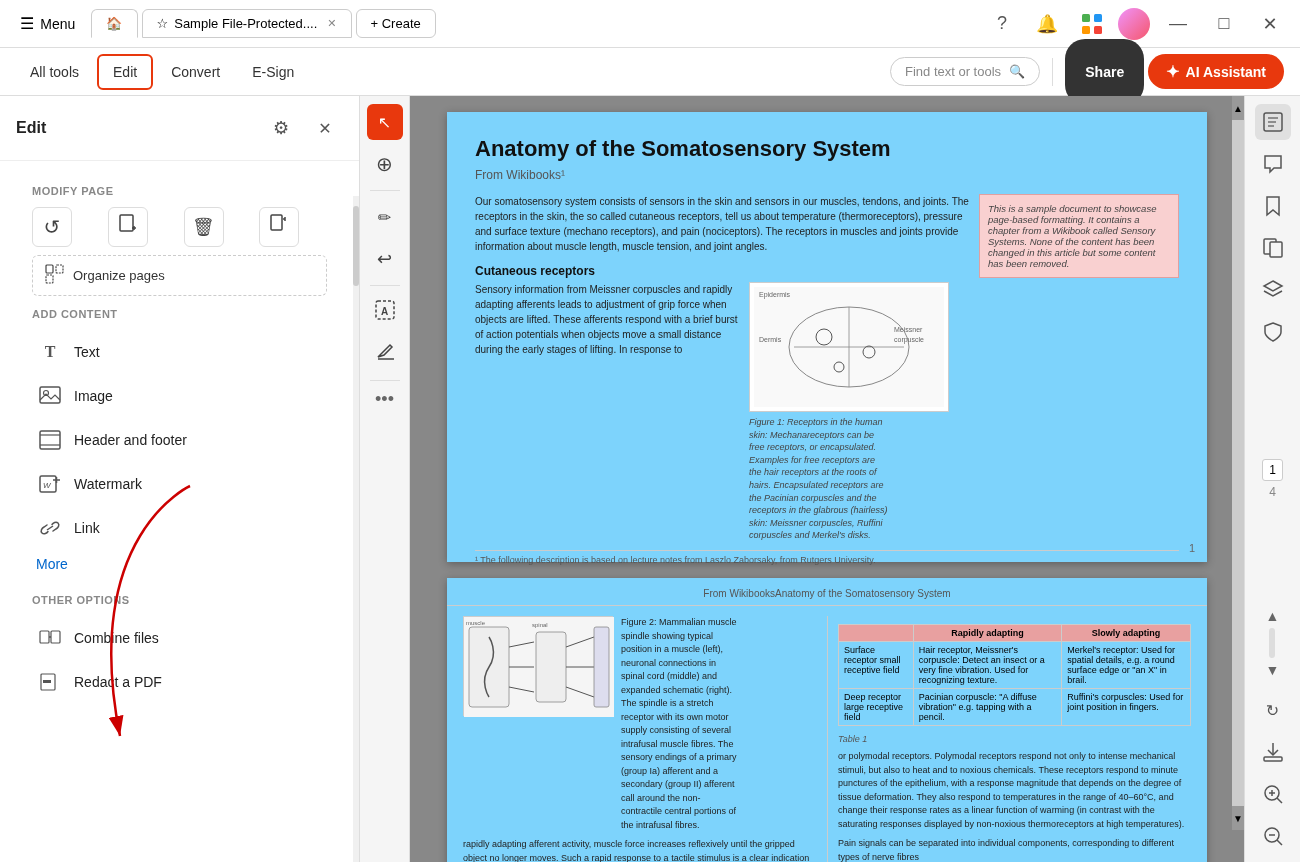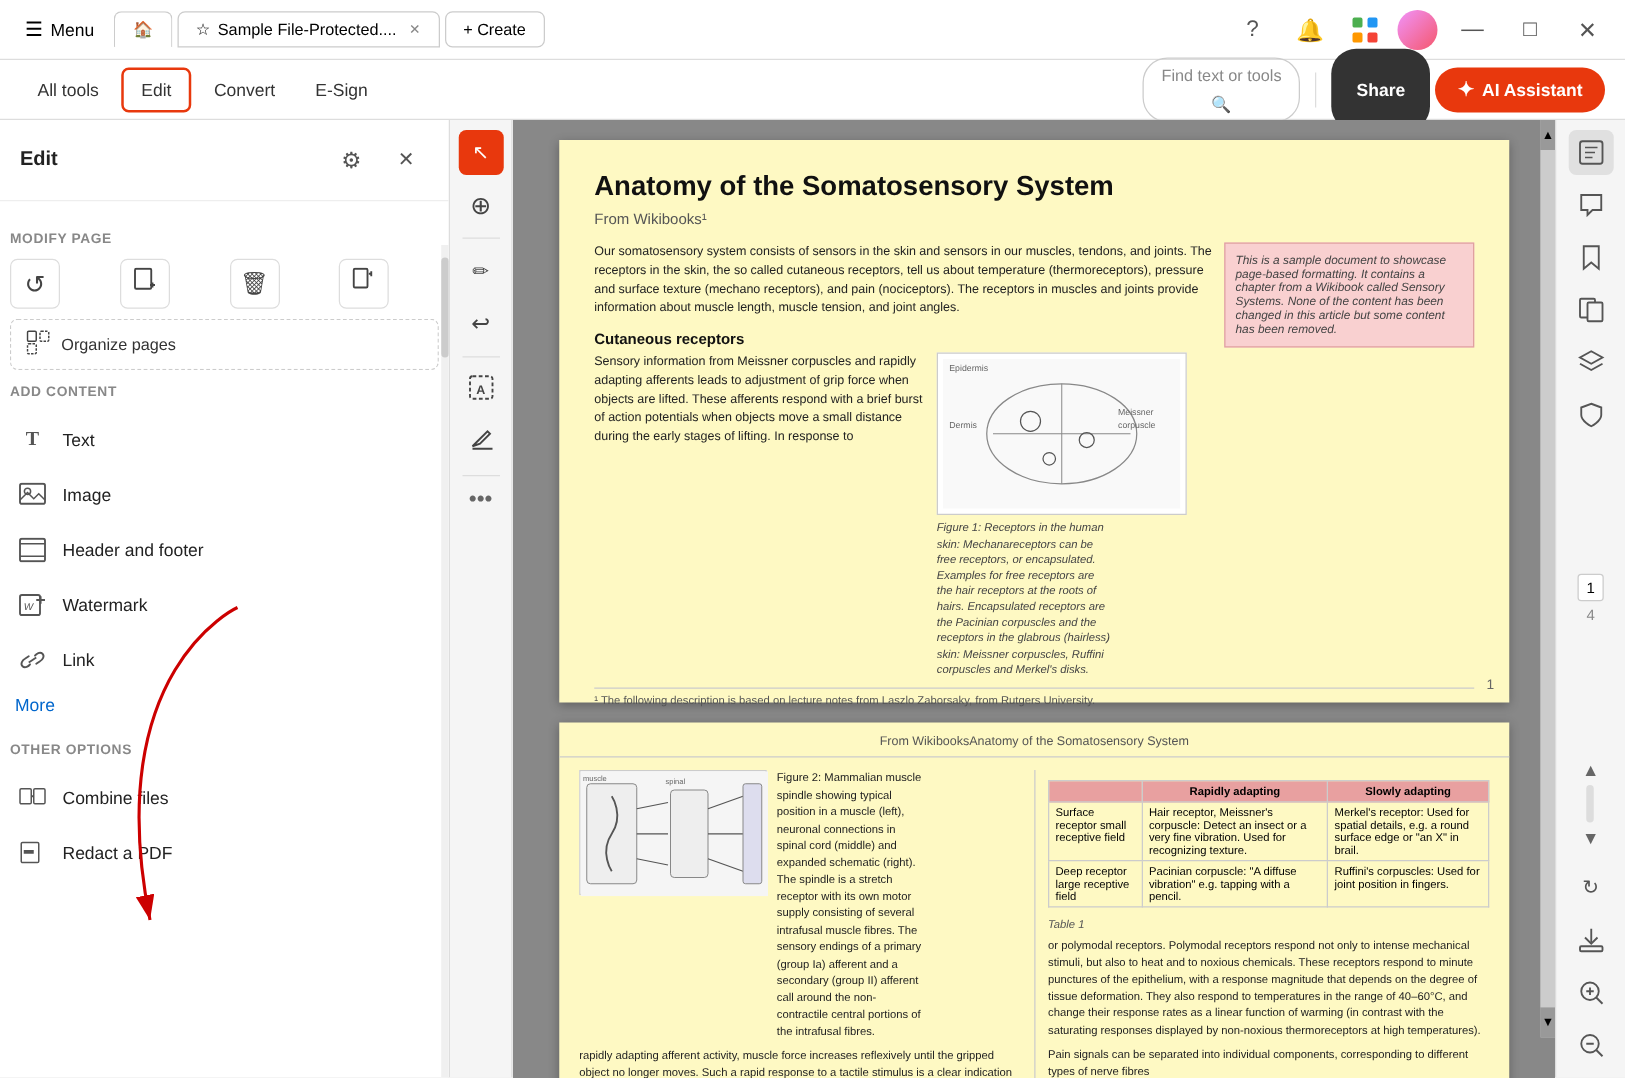--- a/index.html
+++ b/index.html
@@ -39,21 +39,21 @@
     .main-layout { display: flex; height: calc(862px - 96px); }
 
     
     .sidebar {
       width: 360px; background: #fff; border-right: 1px solid #ddd;
       display: flex; flex-direction: column; overflow: hidden; flex-shrink: 0;
     }
     .sidebar-header { display: flex; align-items: center; justify-content: space-between; padding: 14px 16px; border-bottom: 1px solid #eee; }
     .sidebar-title { font-size: 16px; font-weight: bold; color: #222; }
     .sidebar-actions { display: flex; gap: 8px; }
-    .sidebar-body { padding: 12px 8px; overflow-y: auto; flex: 1; }
+    .sidebar-body { padding: 12px 32px; overflow-y: auto; flex: 1; }
     .section-label { font-size: 11px; font-weight: bold; color: #888; letter-spacing: 0.5px; margin: 12px 0 10px; }
     .tool-grid { display: grid; grid-template-columns: repeat(4, 1fr); gap: 8px; margin-bottom: 8px; }
     .tool-icon-btn { width: 40px; height: 40px; display: flex; align-items: center; justify-content: center; border: 1px solid #ddd; border-radius: 6px; cursor: pointer; font-size: 18px; color: #444; background: #fff; }
     .organize-btn { display: flex; align-items: center; gap: 8px; padding: 8px 12px; border: 1px dashed #ccc; border-radius: 6px; cursor: pointer; font-size: 13px; color: #333; margin-bottom: 12px; }
     .tool-item { display: flex; align-items: center; gap: 10px; padding: 8px 4px; cursor: pointer; border-radius: 4px; font-size: 14px; color: #222; }
     .tool-item-icon { width: 28px; height: 28px; display: flex; align-items: center; justify-content: center; font-size: 16px; color: #555; }
     .more-link { color: #0066cc; font-size: 14px; cursor: pointer; padding: 6px 4px; display: inline-block; }
 
     
     .thumb-panel { width: 50px; background: #f5f5f5; border-right: 1px solid #ddd; display: flex; flex-direction: column; align-items: center; padding: 8px 4px; gap: 6px; }
@@ -64,21 +64,21 @@
 
     
     .pdf-area { flex: 1; background: #888; overflow-y: auto; display: flex; flex-direction: column; align-items: center; padding: 16px; gap: 16px; position: relative; }
 
     
     .right-panel { width: 56px; background: #f5f5f5; border-left: 1px solid #ddd; display: flex; flex-direction: column; align-items: center; padding: 8px 4px; gap: 6px; }
     .right-tool { width: 36px; height: 36px; display: flex; align-items: center; justify-content: center; border-radius: 6px; cursor: pointer; font-size: 16px; color: #555; }
     .right-tool.active { background: #e0e0e0; }
 
     
-    .pdf-page { background: #fef9c3; width: 760px; position: relative; box-shadow: 0 2px 8px rgba(0,0,0,0.3); }
+    .pdf-page { background: #7dd3fc; width: 760px; position: relative; box-shadow: 0 2px 8px rgba(0,0,0,0.3); }
     .pdf-page-1 { height: 450px; }
     .pdf-page-2 { height: 380px; }
 
     .page-content { padding: 24px 28px; }
     .page-title { font-size: 22px; font-weight: bold; color: #111; margin-bottom: 6px; }
     .page-source { font-size: 12px; color: #555; margin-bottom: 12px; }
     .float-note { float: right; width: 200px; background: #f9d0d0; border: 1px solid #e0a0a0; padding: 8px; font-size: 9.5px; font-style: italic; color: #444; margin-left: 10px; margin-bottom: 6px; }
     .section-heading { font-size: 12px; font-weight: bold; margin: 10px 0 4px; color: #111; }
     .body-text { font-size: 10px; color: #222; line-height: 1.5; }
     .figure-caption { font-size: 9px; color: #444; width: 140px; line-height: 1.4; font-style: italic; }
@@ -154,21 +154,21 @@
   </div>
   <div class="nav-item active" style="border: 2px solid #e8380d; border-radius: 6px;">
     <span>Edit</span>
   </div>
   <div class="nav-item">
     <span>Convert</span>
   </div>
   <div class="nav-item">
     <span>E-Sign</span>
   </div>
-  <div class="nav-search" style="margin-left: auto; flex-direction: column;">
+  <div class="nav-search" style="margin-left: auto;">
     <span>Find text or tools</span>
     <span>🔍</span>
   </div>
   <div class="nav-divider"></div>
   <button class="share-btn">Share</button>
   <button class="ai-btn">
     <span style="font-size:16px;">✦</span>
     <span>AI Assistant</span>
   </button>
 </div>

